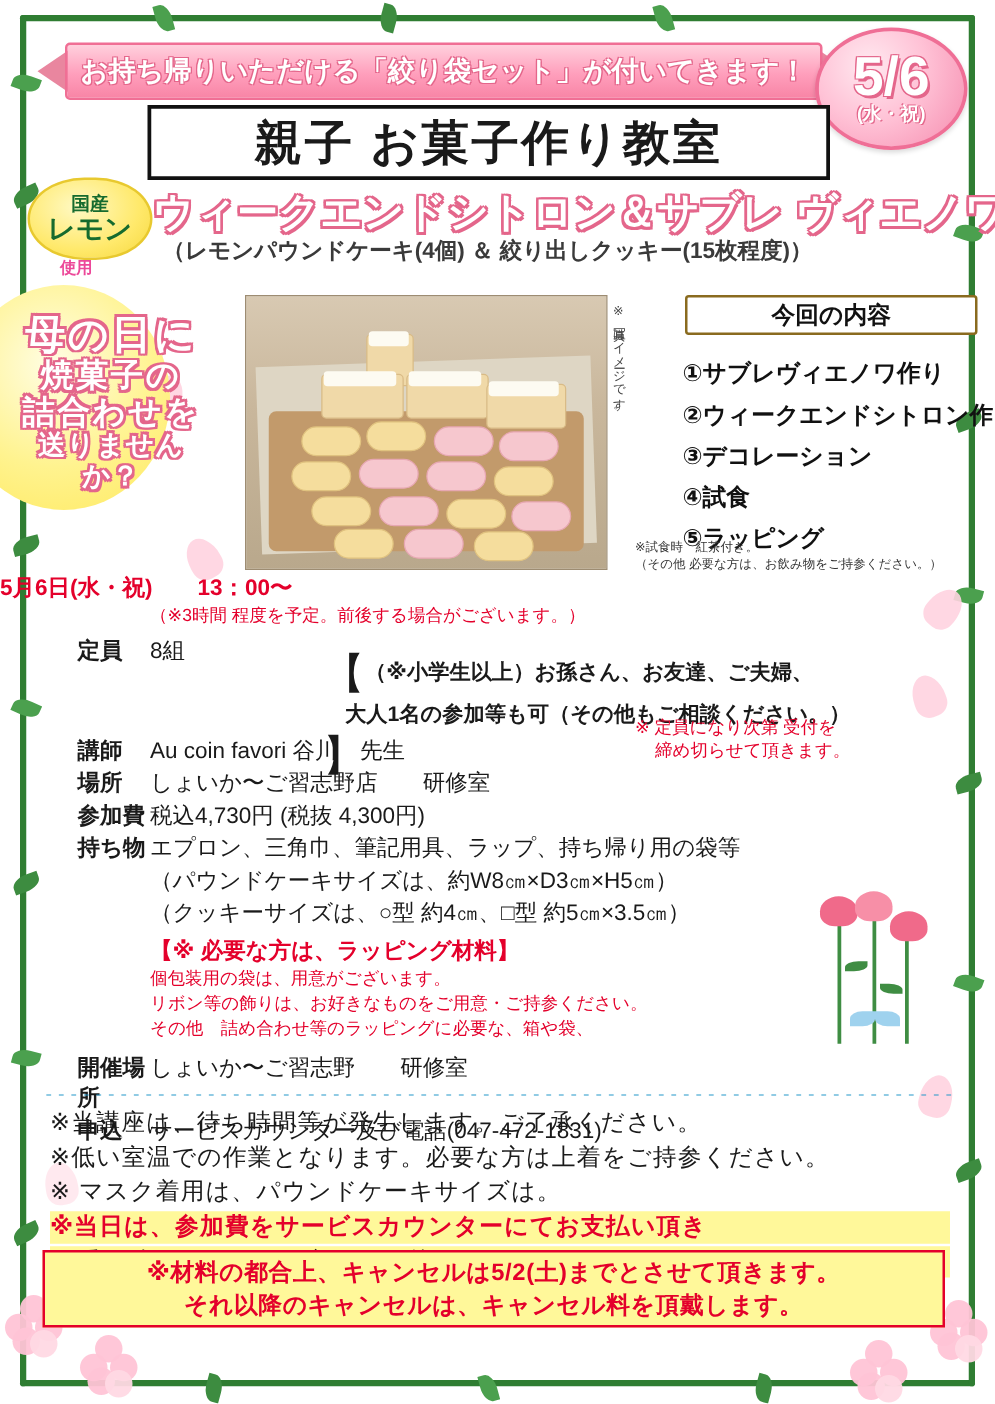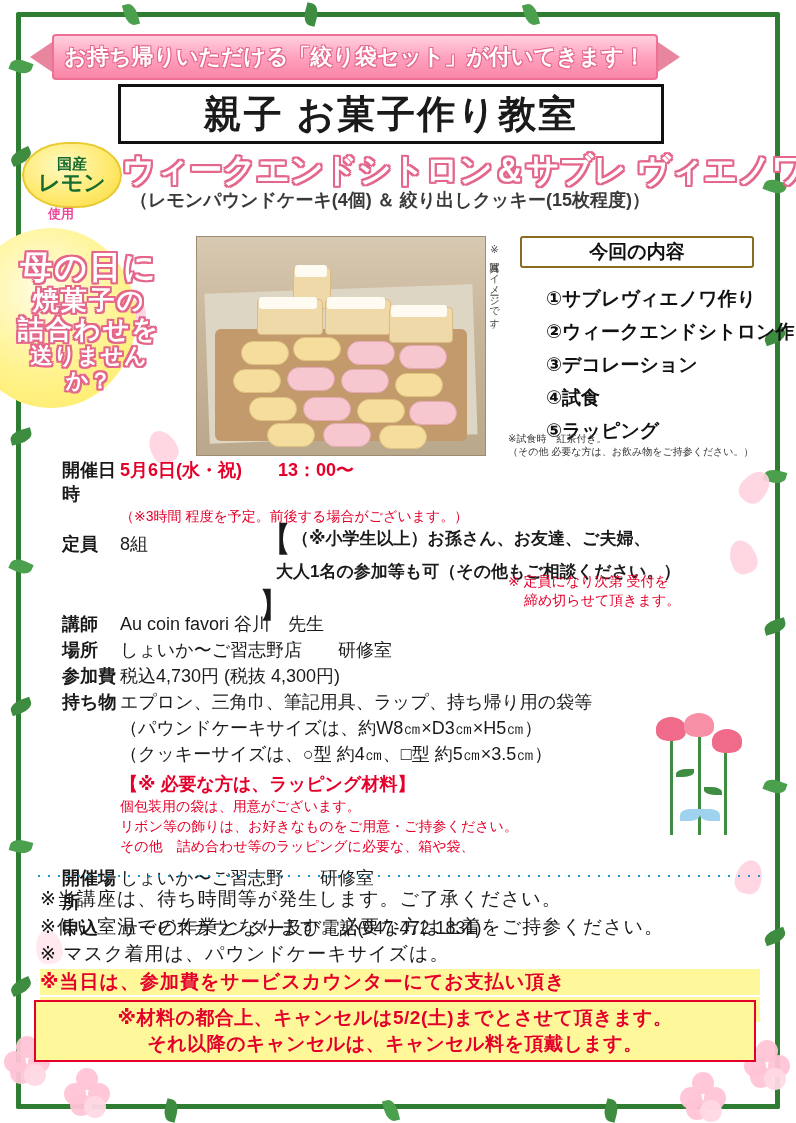--- a/index.html
+++ b/index.html
@@ -130,21 +130,21 @@
   .ice{position:absolute;background:#fdfbf2;border-radius:3px;}
   .cookie{position:absolute;width:46px;height:22px;background:#f5dd9d;border-radius:12px;border:1px solid #e0c27f;}
   .cookie.pink{background:#f6c7ce;border-color:#e7a7b2;}
   .photo-note{
     position:absolute;left:486px;top:244px;width:14px;
     font-size:10px;color:#444;line-height:1.25;writing-mode:vertical-rl;
   }
 
   
   .contents-title{
-    position:absolute;left:520px;top:236px;width:230px;height:28px;
+    position:absolute;left:548px;top:236px;width:230px;height:28px;
     border:2px solid #8a6b1f;background:#fff;border-radius:3px;
     display:flex;align-items:center;justify-content:center;
     font-size:19px;font-weight:bold;color:#111;
   }
   .contents-list{position:absolute;left:506px;top:270px;width:280px;}
   .contents-list li{
     list-style:none;font-size:19px;font-weight:bold;margin:0 0 7px 0;white-space:nowrap;color:#111;
   }
   .contents-note{position:absolute;left:508px;top:432px;font-size:10px;color:#333;line-height:1.3;}
 
@@ -264,20 +264,24 @@
 <div class="page">
 
   <div class="ribbon-wrap">
     <div class="ribbon-tail-l"></div>
     <div class="ribbon-tail-r"></div>
     <div class="ribbon-body">
       <span class="ribbon-text">お持ち帰りいただける「絞り袋セット」が付いてきます！</span>
     </div>
   </div>
 
+  <div class="date-badge">
+    <div class="date-main">5/6</div>
+    <div class="date-sub">(水・祝)</div>
+  </div>
 
   <div class="title-box">
     <div class="t">親子 お菓子作り教室</div>
   </div>
 
   <div class="lemon-badge">
     <div class="l1">国産</div>
     <div class="l2">レモン</div>
   </div>
   <div class="lemon-use">使用</div>
@@ -333,21 +337,20 @@
     <li>⑤ラッピング</li>
   </ul>
   <div class="contents-note">
     <div>※試食時　紅茶付き。</div>
     <div>（その他 必要な方は、お飲み物をご持参ください。）</div>
   </div>
 
   <div class="rows">
 
     <div class="row">
-      <div class="rlabel">開催日時</div>
       <div class="rval red">5月6日(水・祝)　　13：00〜</div>
     </div>
     <div class="row">
       <div class="rlabel"></div>
       <div class="rval redline small">（※3時間 程度を予定。前後する場合がございます。）</div>
     </div>
 
     <div class="row" style="margin-top:6px;">
       <div class="rlabel">定員</div>
       <div class="rval">8組</div>

